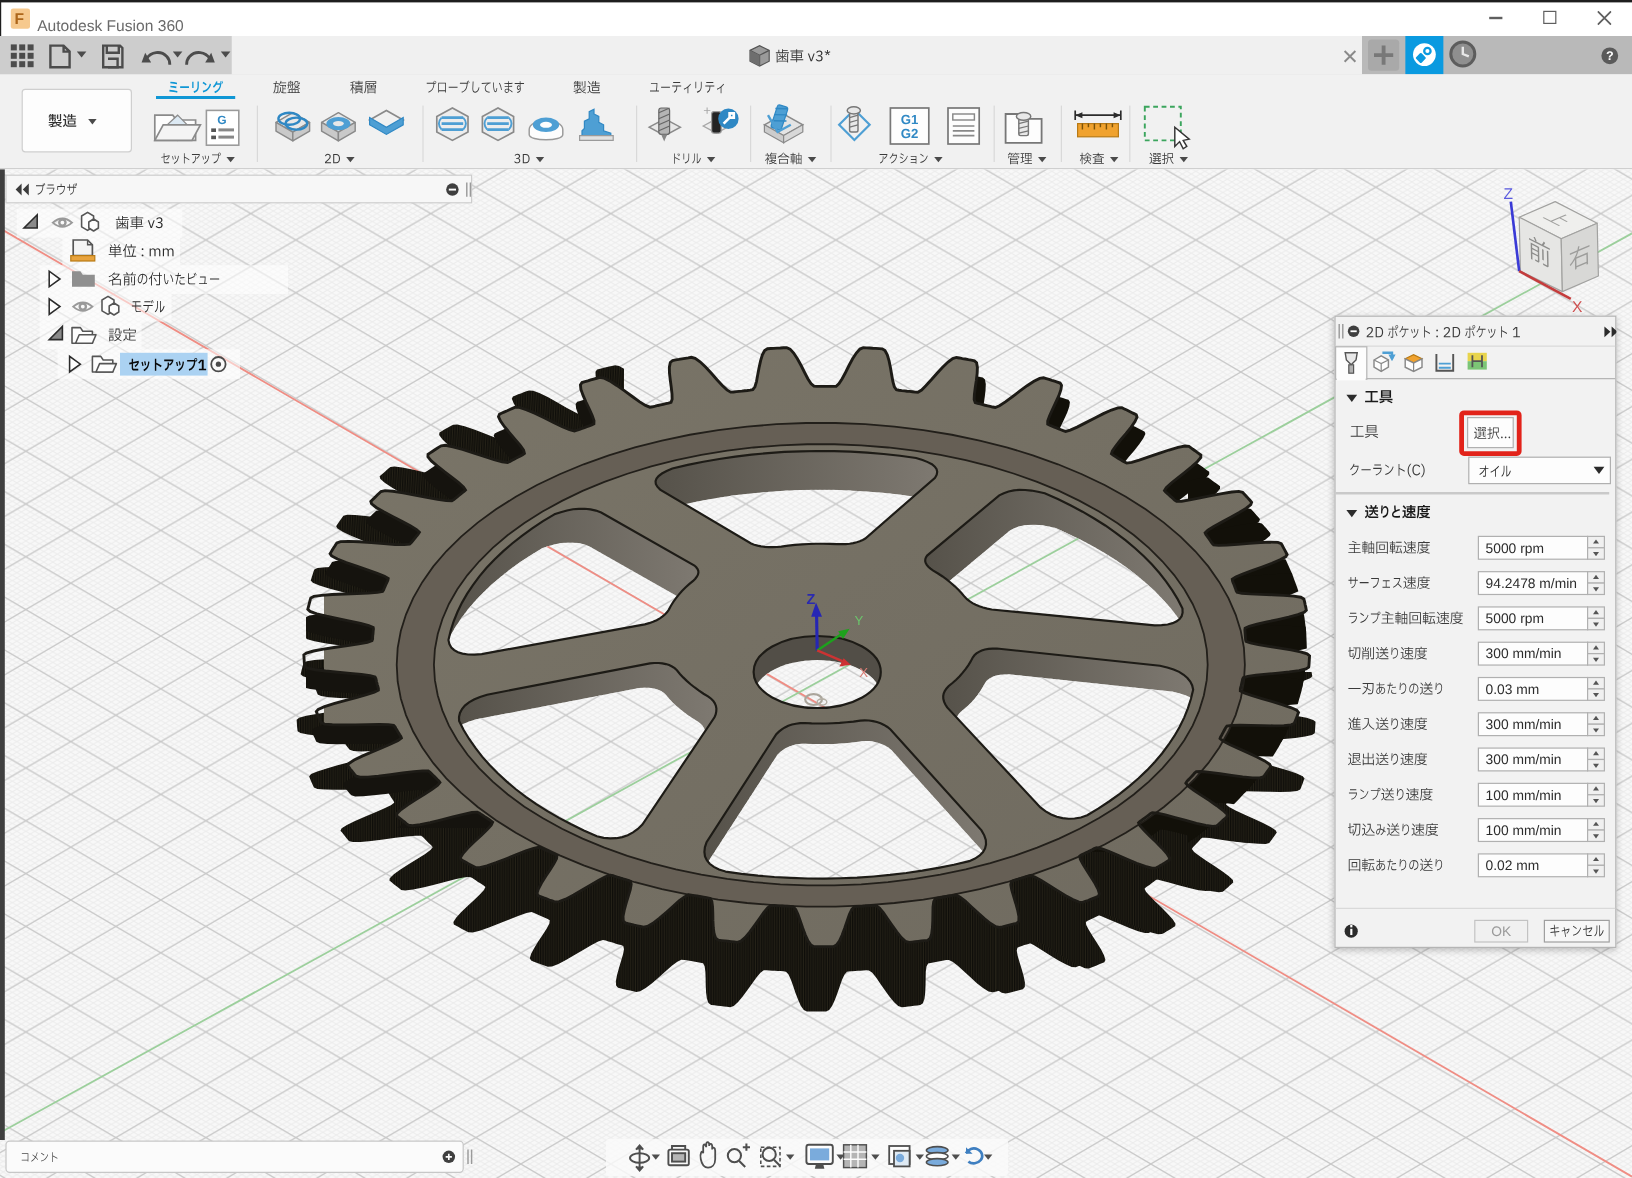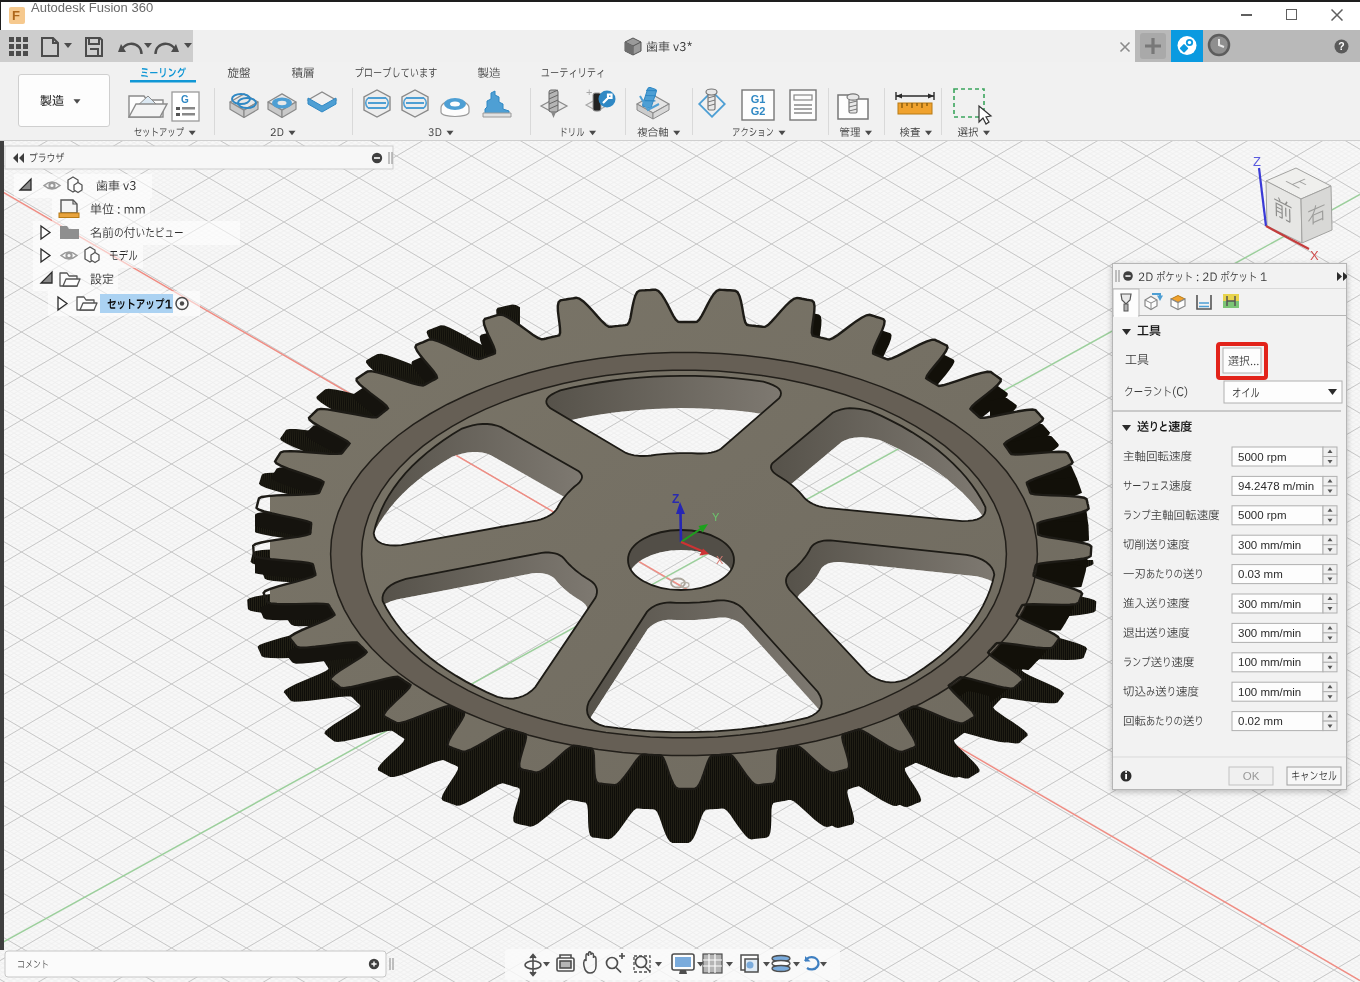--- a/index.html
+++ b/index.html
@@ -1,20 +1,20 @@
 <!DOCTYPE html>
 <html><head><meta charset="utf-8"><style>
 *{margin:0;padding:0;box-sizing:border-box}
 html,body{width:1360px;height:982px;overflow:hidden;font-family:"Liberation Sans",sans-serif;position:relative;background:#f8f8f8}
 .abs{position:absolute}
 </style></head><body>
 <div class="abs" style="left:0;top:0;width:1360px;height:30px;background:#ffffff;border-top:2px solid #1e1e1e;border-left:1px solid #1e1e1e"></div>
 <div class="abs" style="left:9px;top:7px;width:16px;height:17px;background:#f6c98e;border-radius:2px"></div>
 <div class="abs" style="left:12px;top:8px;font-size:13px;font-weight:bold;color:#ad661a">F</div>
-<div class="abs" style="left:31px;top:0;font-size:13px;color:#6a6a6a">Autodesk Fusion 360</div>
+<div class="abs" style="left:31px;top:14px;font-size:13px;color:#6a6a6a">Autodesk Fusion 360</div>
 <div class="abs" style="left:1241px;top:14px;width:11px;height:1.5px;background:#5f5f5f"></div>
 <div class="abs" style="left:1286px;top:9px;width:11px;height:11px;border:1.5px solid #5f5f5f"></div>
 <svg class="abs" style="left:1331px;top:9px" width="12" height="12">
     <path d="M0.5 0.5 L11.5 11.5 M11.5 0.5 L0.5 11.5" stroke="#5f5f5f" stroke-width="1.5"></path>
   </svg>
 <div class="abs" style="left:0;top:30px;width:1360px;height:32px;background:#b9b9b9"></div>
 <div class="abs" style="left:0;top:30px;width:193px;height:32px;background:#cdcdcd"></div>
 <div class="abs" style="left:193px;top:30px;width:942px;height:32px;background:#f0f0f0"></div>
 <svg class="abs" style="left:0;top:30px" width="200" height="32">
 <g fill="#4c4c4c">

